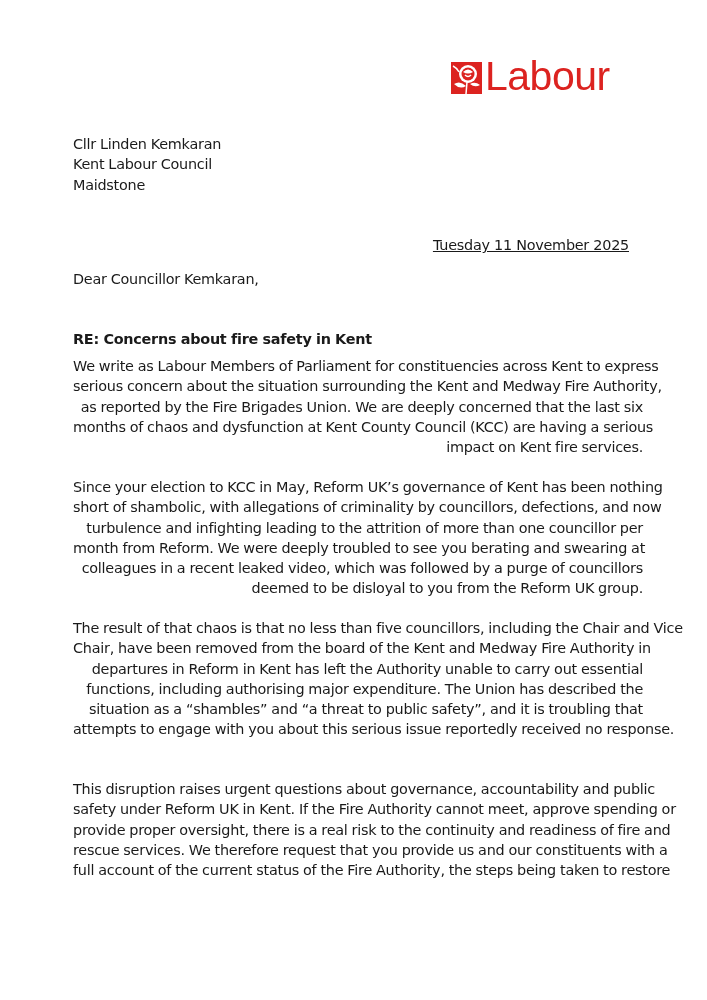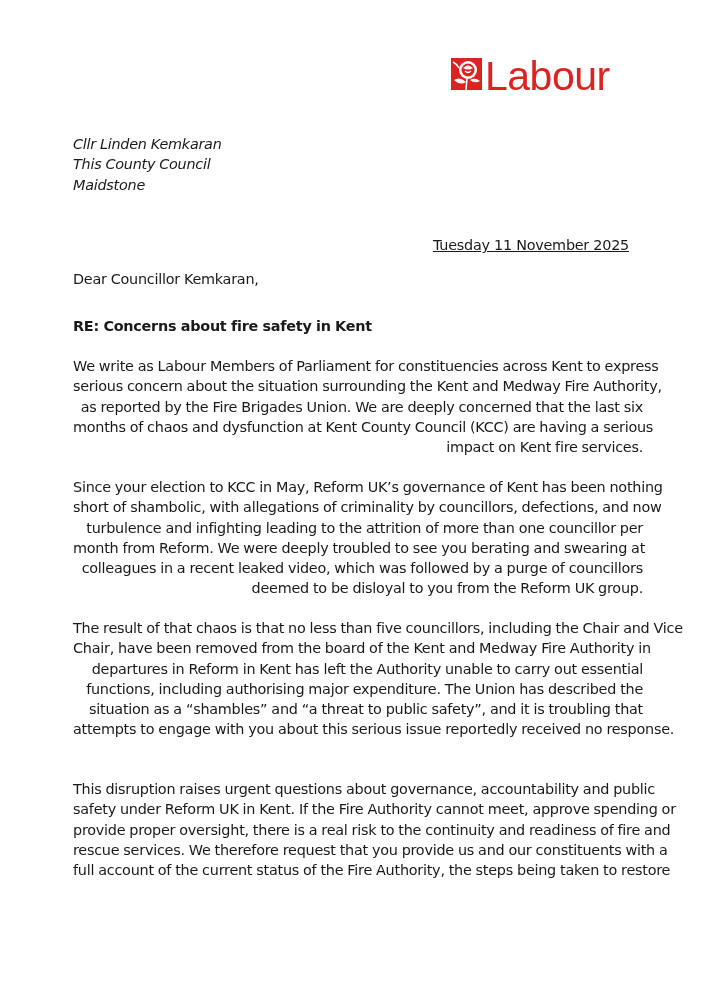--- a/index.html
+++ b/index.html
@@ -14,21 +14,21 @@
       overflow: hidden;
       font-family: "DejaVu Sans", sans-serif;
       color: #1a1a1a;
     }
     .logo {
       position: absolute;
       left: 451px;
       top: 56px;
       height: 40px;
       display: flex;
-      align-items: flex-start;
+      align-items: flex-end;
     }
     .logo-rose {
       width: 32px;
       height: 36px;
       margin-right: 2px;
     }
     .logo-text {
       font-family: "Liberation Sans", sans-serif;
       font-size: 41px;
       line-height: 40px;
@@ -38,34 +38,34 @@
     }
     .text {
       position: absolute;
       left: 73px;
       width: 570px;
       font-size: 14.4px;
       line-height: 20.3px;
       letter-spacing: -0.25px;
       word-spacing: -0.3px;
     }
-    .address { top: 134px; font-style: italic; }
+    .address { top: 134px; }
     .address div { height: 20.3px; white-space: nowrap; }
     .date {
       position: absolute;
       top: 235px;
       right: 78px;
       font-size: 14.4px;
       line-height: 20.3px;
       letter-spacing: -0.25px;
       white-space: nowrap;
       text-decoration: underline;
     }
     .salutation { top: 269px; }
-    .subject { top: 316px; font-weight: bold; }
+    .subject { top: 329px; font-weight: bold; }
     .para { white-space: nowrap; }
     .para div { height: 20.3px; text-align: right; }
     .p1 { top: 356px; }
     .p2 { top: 477px; }
     .p3 { top: 618px; }
     .p4 { top: 779px; }
   </style>
 </head>
 <body>
 
@@ -79,21 +79,21 @@
     <path d="M3 24 q6 -4 12 2 q-6 4 -12 -2z" fill="#ffffff"></path>
     <path d="M19 24 q5 -3 10 1 q-5 3 -10 -1z" fill="#ffffff"></path>
     <path d="M16 22 L15 34" stroke="#ffffff" stroke-width="1.5"></path>
     <path d="M2 6 q4 2 6 6" stroke="#ffffff" stroke-width="1.5" fill="none"></path>
   </svg>
   <span class="logo-text">Labour</span>
 </div>
 
 <div class="text address">
   <div>Cllr Linden Kemkaran</div>
-  <div>This County Council</div>
+  <div>Kent Labour Council</div>
   <div>Maidstone</div>
 </div>
 
 <div class="date">Tuesday 11 November 2025</div>
 
 <div class="text salutation">Dear Councillor Kemkaran,</div>
 
 <div class="text subject">RE: Concerns about fire safety in Kent</div>
 
 <div class="text para p1">

